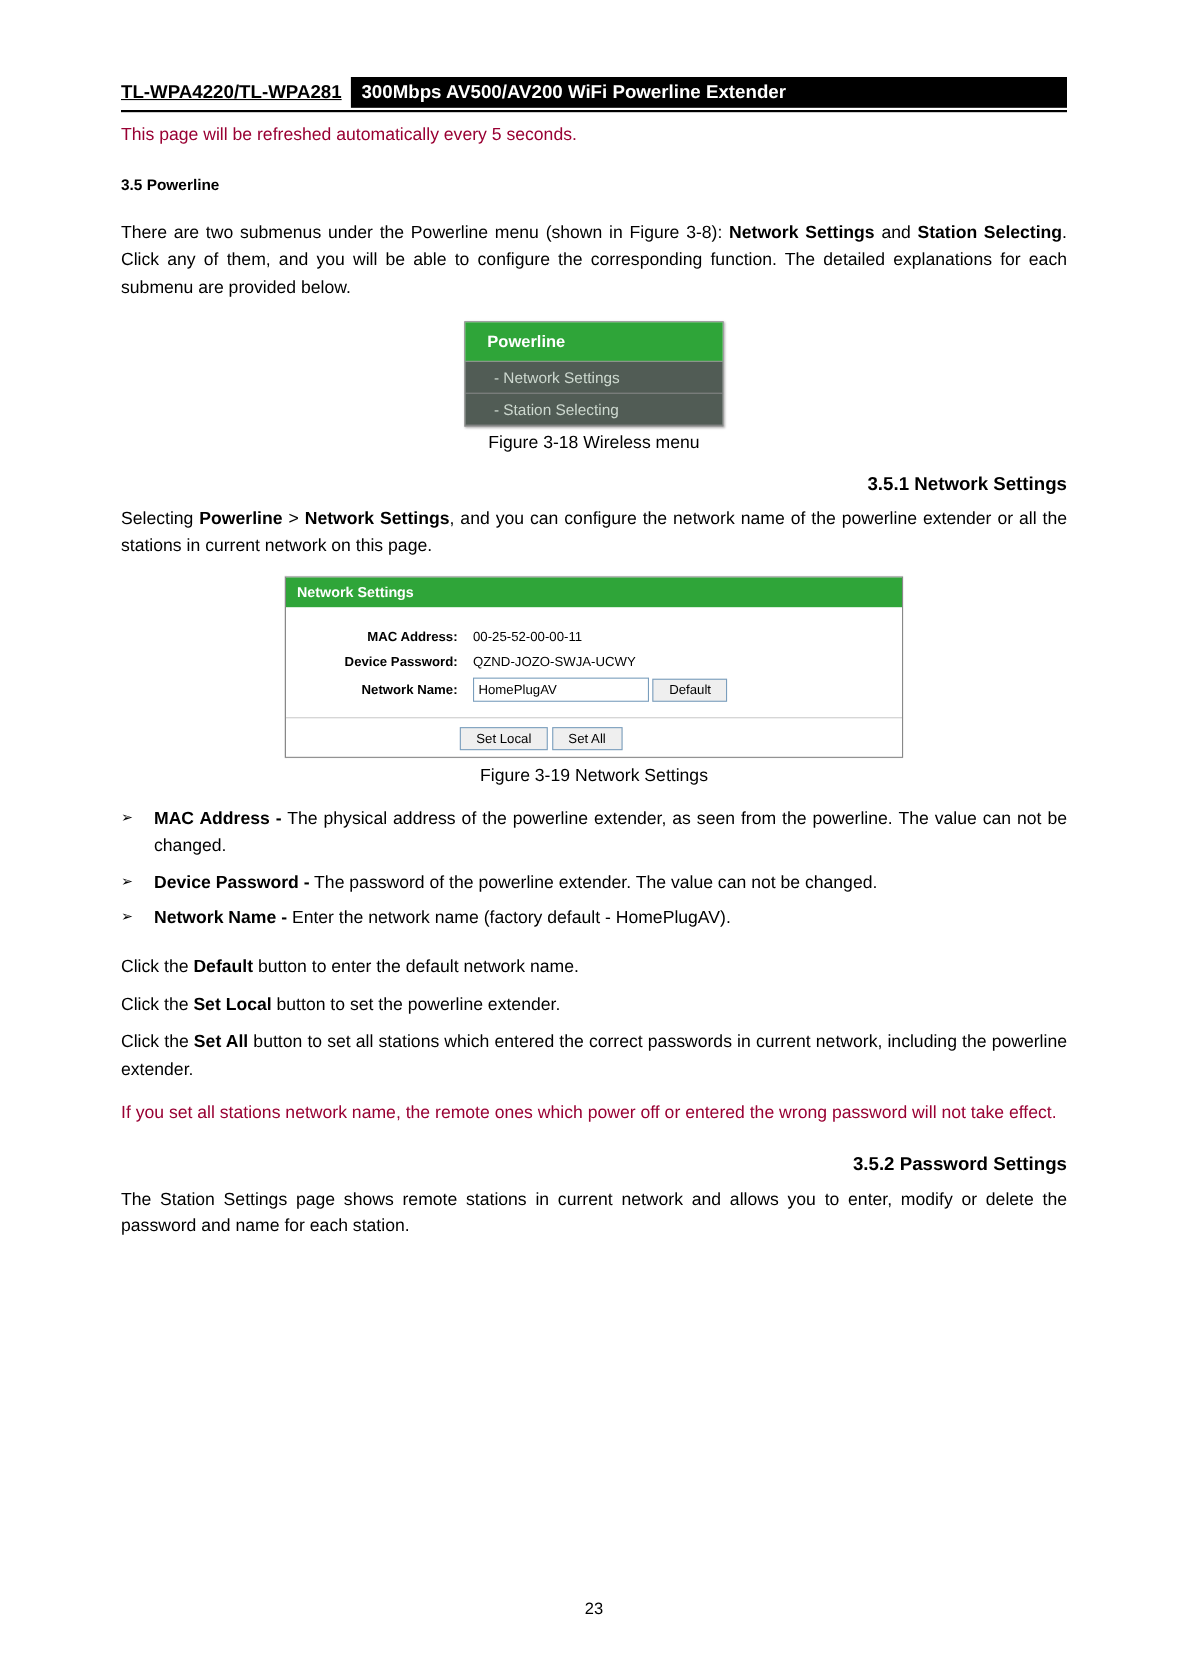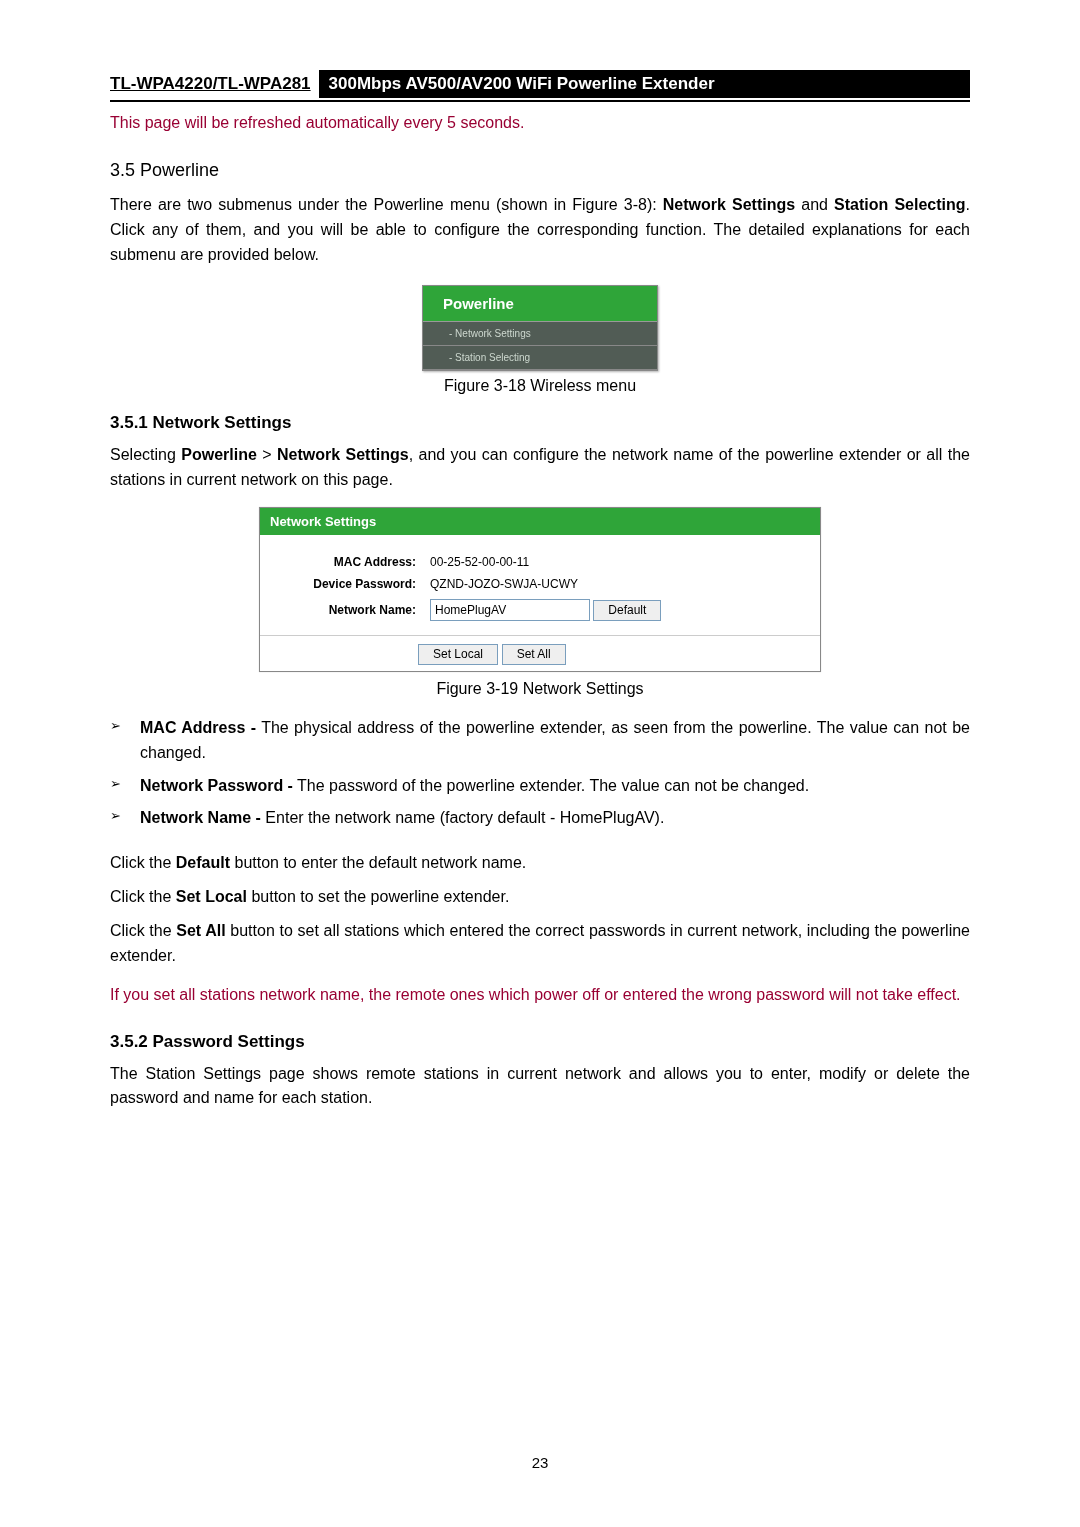--- a/index.html
+++ b/index.html
@@ -44,24 +44,24 @@
   }
   .note-header .hand {
     display: inline-block;
     margin-right: 8px;
   }
   .note-body {
     color: #990033;
     margin-top: 12px;
   }
   h3.sect {
-    font-size: 18px;
-    font-weight: normal;
+    font-size: 14px;
+    font-weight: bold;
     margin-top: 28px;
-    margin-bottom: 12px;
+    margin-bottom: 24px;
   }
   p.just {
     text-align: justify;
     line-height: 1.55;
     margin: 8px 0 14px 0;
   }
   p.norm {
     line-height: 1.5;
     margin: 10px 0;
   }
@@ -76,31 +76,32 @@
     color: #fff;
     font-weight: bold;
     padding: 9px 20px;
     font-size: 15px;
     border-bottom: 1px solid #999;
   }
   .menu-fig .row {
     background: #515c55;
     color: #cdd8cf;
     padding: 6px 26px;
-    font-size: 10px;
+    font-size: 14px;
     border-bottom: 1px solid #888;
   }
   .caption {
     text-align: center;
     margin: 6px 0 18px 0;
   }
   h4.subsect {
     font-size: 17px;
     font-weight: bold;
     margin: 14px 0 10px 0;
+    text-align: right;
   }
   .figbox {
     width: 560px;
     margin: 10px auto 8px auto;
     border: 1px solid #888;
     box-shadow: 0 0 1px rgba(0,0,0,0.2);
     font-size: 13px;
   }
   .figbox .titlebar {
     background: #2fa539;
@@ -243,21 +244,21 @@
   </div>
   <div class="caption">Figure 3-19 Network Settings</div>
 
   <div class="bullet-list">
     <div class="bullet-item">
       <div class="mark">➢</div>
       <div class="txt"><b>MAC Address -</b><span> The physical address of the powerline extender, as seen from the powerline. The value can not be changed.</span></div>
     </div>
     <div class="bullet-item">
       <div class="mark">➢</div>
-      <div class="txt"><b>Network Password -</b><span> The password of the powerline extender. The value can not be changed.</span></div>
+      <div class="txt"><b>Device Password -</b><span> The password of the powerline extender. The value can not be changed.</span></div>
     </div>
     <div class="bullet-item">
       <div class="mark">➢</div>
       <div class="txt"><b>Network Name -</b><span> Enter the network name (factory default - HomePlugAV).</span></div>
     </div>
   </div>
 
   <p class="norm">
     <span>Click the </span><b>Default</b><span> button to enter the default network name.</span>
   </p>

